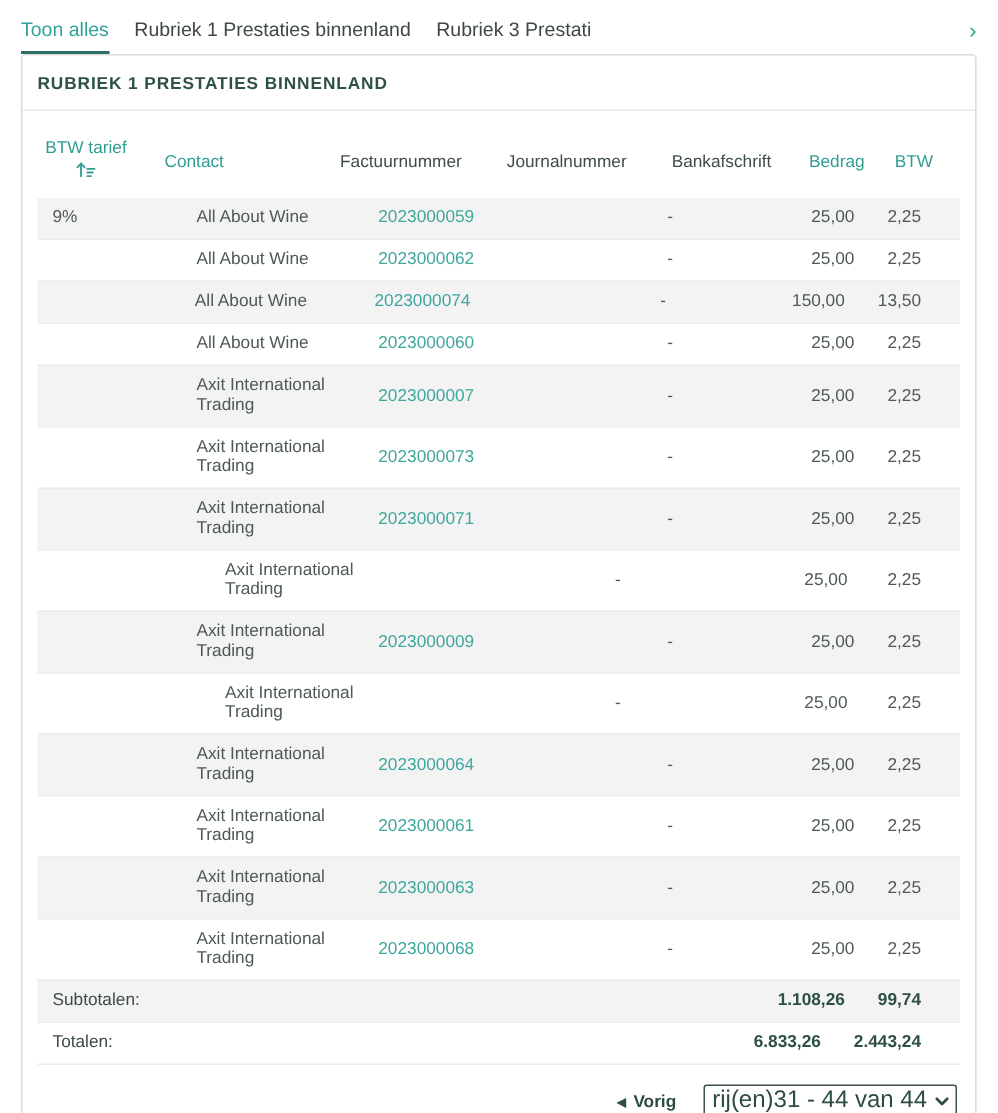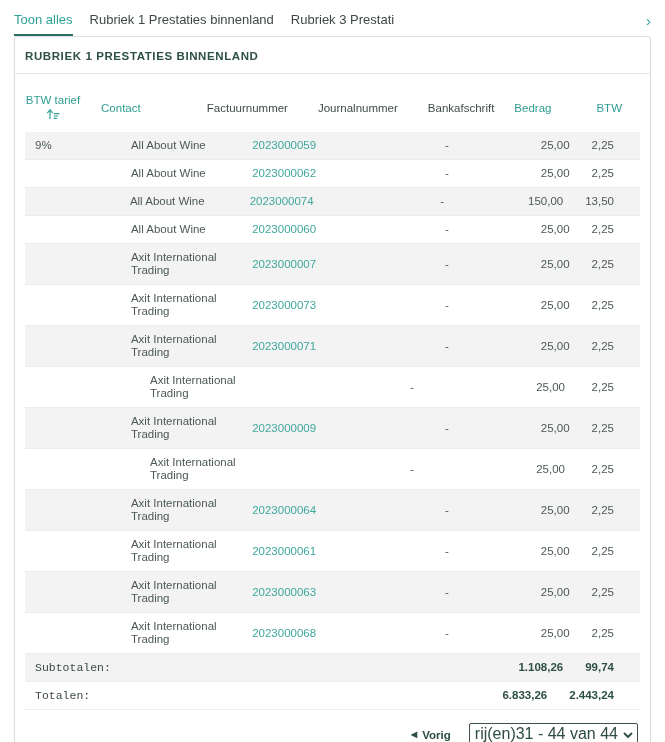--- a/index.html
+++ b/index.html
@@ -33,32 +33,32 @@
   .col-bank    { width:85px;  padding-left:10px; }
   .col-bedrag  { width:62px;  text-align:right; padding-right:2px; }
   .col-btw     { flex:1;      text-align:right; padding-right:26px; }
 
   .thead-row { min-height:44px; padding-bottom:4px; }
   .th { font-size:11.5px; color:#3f4c4c; }
   .th.teal { color:#2f9d92; cursor:pointer; }
   .th.col-tarief { text-align:center; padding-left:0; width:95px; }
   .thead-row .col-contact { padding-left:0; }
   .thead-row .col-bedrag { padding-right:0; }
-  .thead-row .col-btw { padding-right:18px;margin-left:25px; }
+  .thead-row .col-btw { padding-right:18px; }
   .th.col-tarief .sort-wrap { display:flex; flex-direction:column; align-items:center; gap:1px; }
 
   .tbody .tr { min-height:27px; }
   .tbody .tr:nth-child(odd) { background:#f3f3f3; }
   .tbody .tr + .tr { border-top:1px solid #ececec; }
   .td { padding-top:7px; padding-bottom:7px; color:#4d5858; }
   .td.col-tarief { width:95px; }
   a.inv-link { color:#3fa79c; text-decoration:none; cursor:pointer; }
 
   .totrow { min-height:27px; border-top:1px solid #ececec; }
-  .totrow .label { width:488px; padding-left:10px; color:#3c4a4a;font-family:Liberation Mono, monospace; }
+  .totrow .label { width:488px; padding-left:10px; color:#3c4a4a; }
   .totrow.subtotal { background:#f3f3f3; }
   .totrow .amount { font-weight:bold; color:#2e4f44; }
   .totrow.total { border-bottom:1px solid #ececec; }
 
   
   .pagination { display:flex; justify-content:flex-end; align-items:center; gap:18px; margin:13px 12px 0 10px; }
   .prev-btn { display:flex; align-items:center; gap:5px; font-size:11.5px; font-weight:bold; color:#2d4c44; cursor:pointer; }
   .prev-btn .tri { font-size:8px; line-height:1; }
   .range-select { display:flex; align-items:flex-end; gap:5px; border:1px solid #3e4f4f; border-radius:2px;
       padding:1px 4px 2px 5px; font-size:16px; color:#2d4c44; background:#fff; cursor:pointer; white-space:nowrap; }

